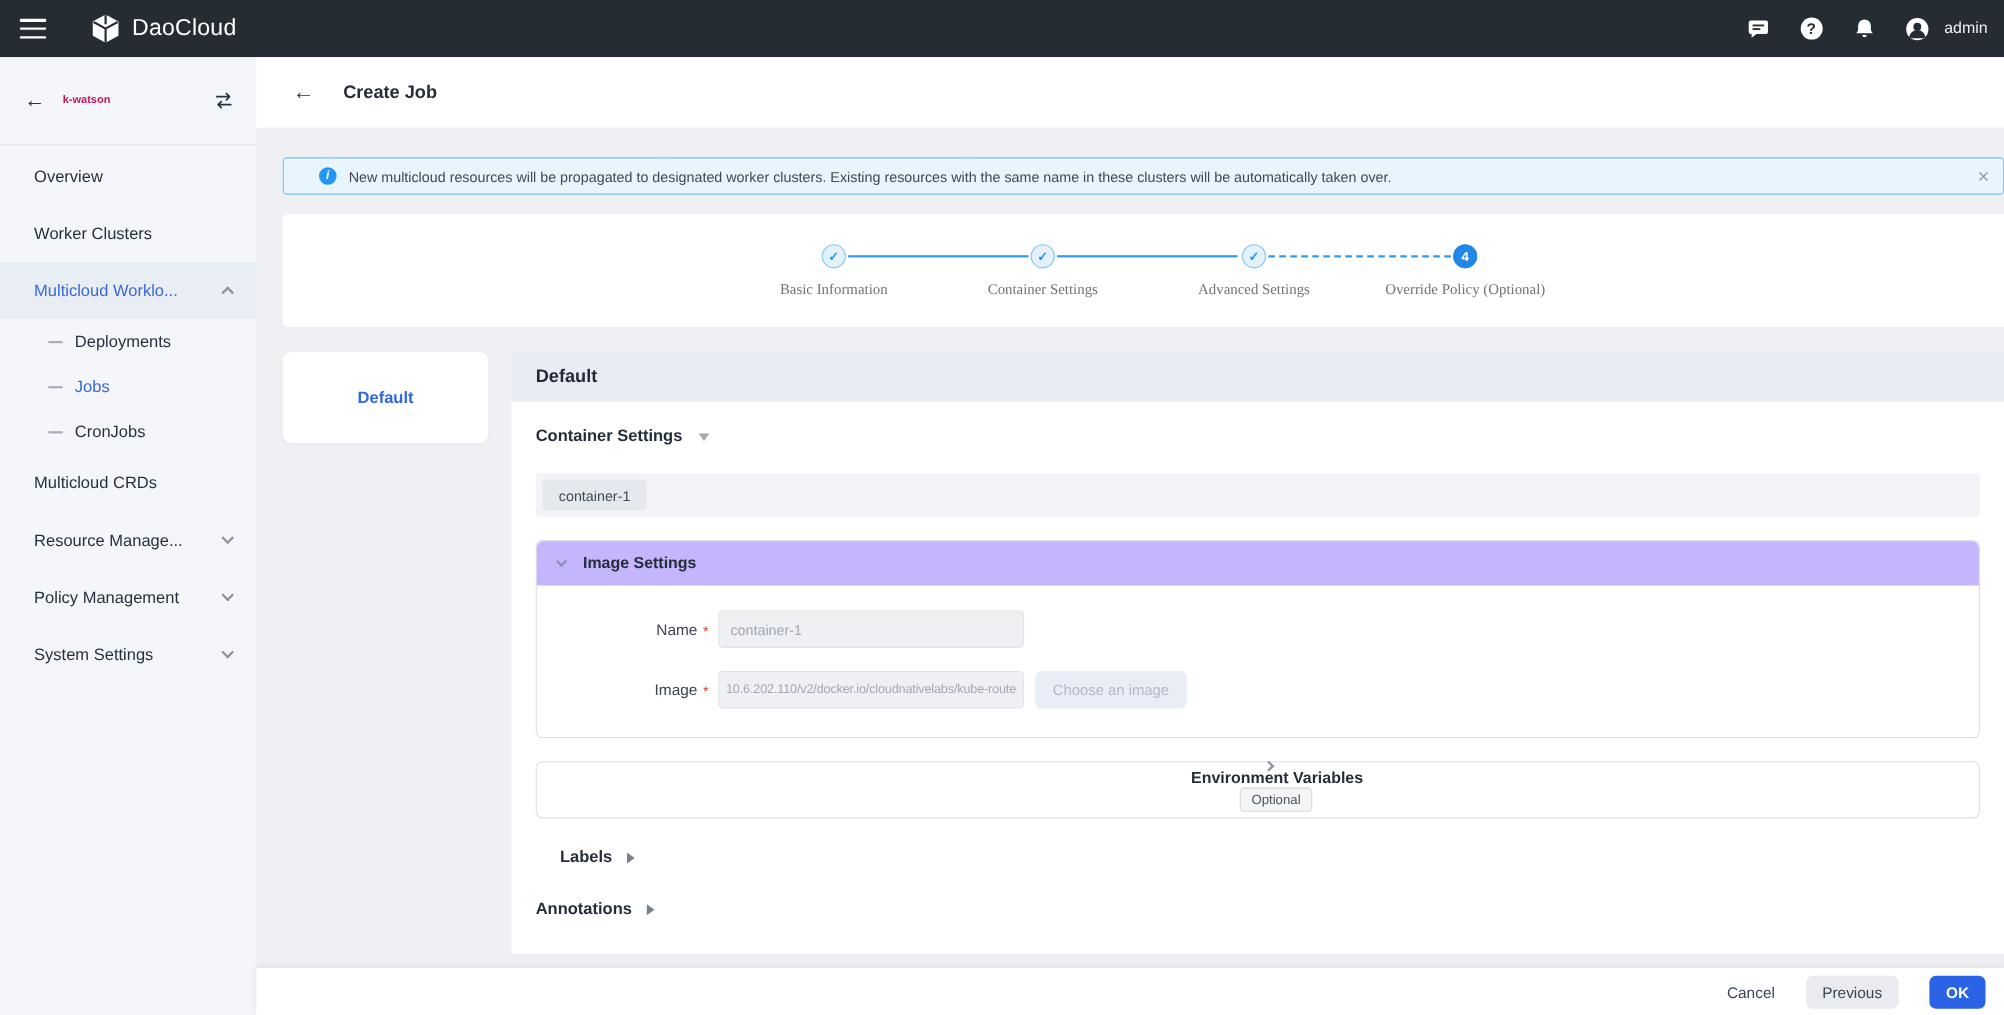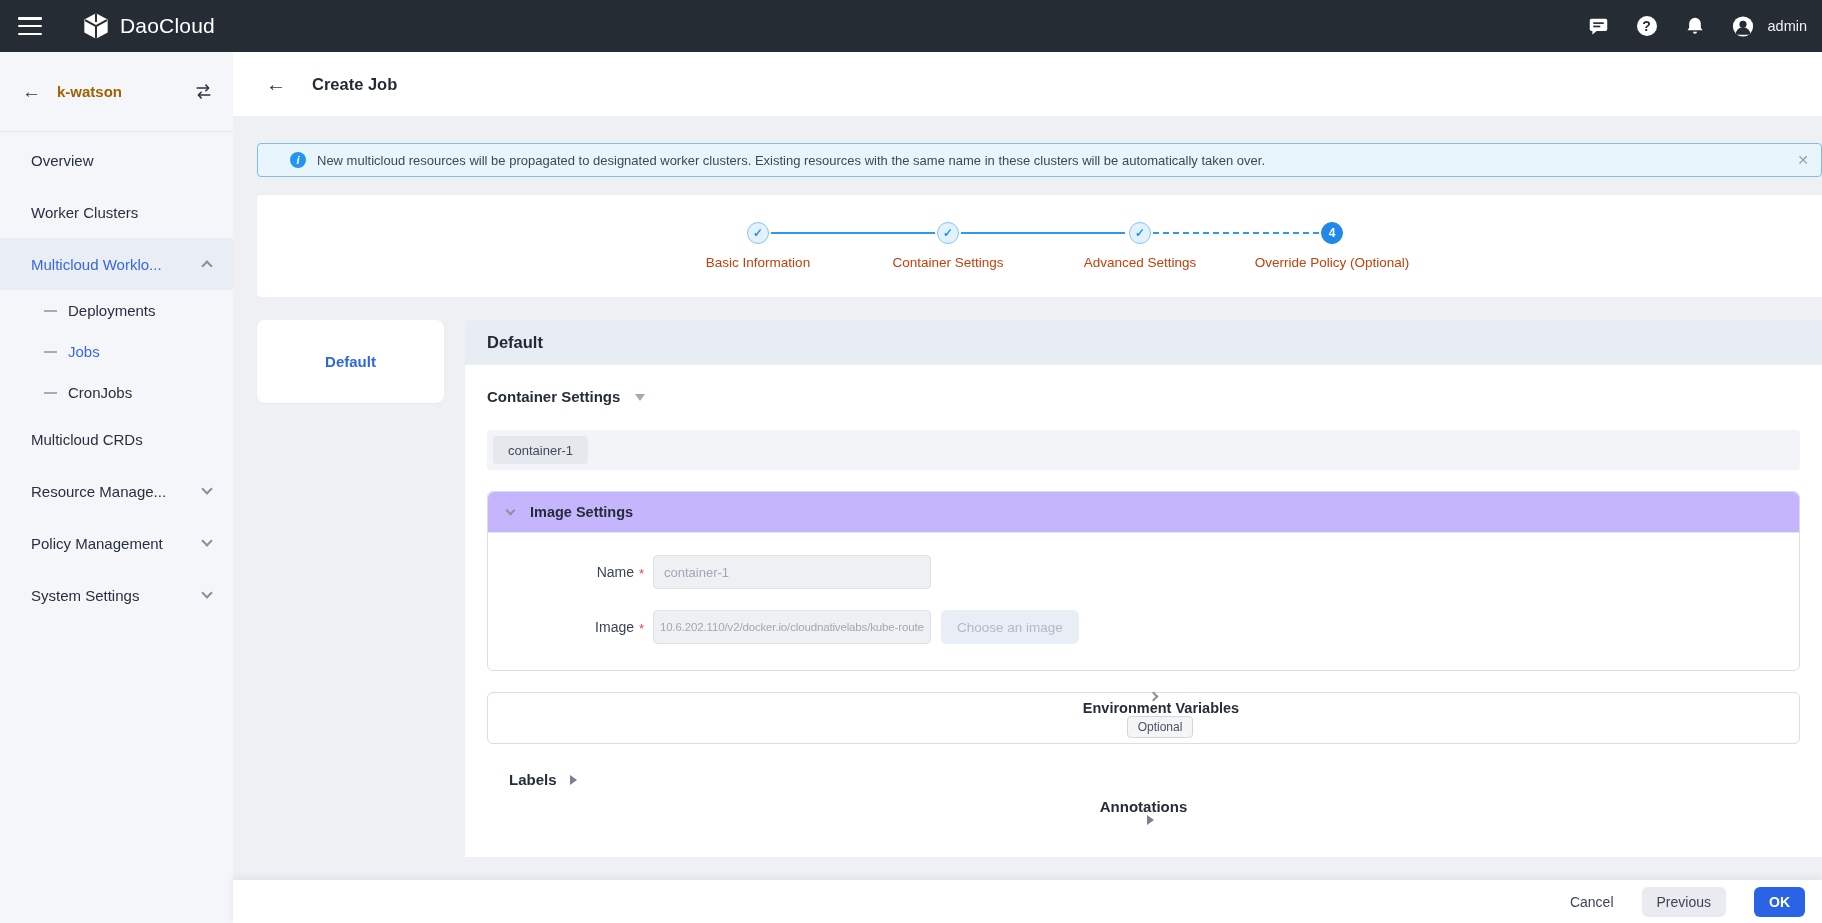--- a/index.html
+++ b/index.html
@@ -16,21 +16,21 @@
   .topbar-right { margin-left:auto; display:flex; align-items:center; gap:26px; }
   .tb-icon { width:22px; height:22px; display:flex; align-items:center; justify-content:center; cursor:pointer; }
   .help-circle { width:20px; height:20px; border-radius:50%; background:#fff; color:#262c34;
                  font-size:14px; font-weight:700; display:flex; align-items:center; justify-content:center; }
   .admin-name { color:#eef0f3; font-size:14.5px; margin-left:-12px; }
 
   
   .sidebar { position:absolute; top:52px; left:0; bottom:0; width:233px; background:#f4f6f9; }
   .side-head { height:79px; display:flex; align-items:center; padding:0 20px 0 22px; }
   .side-back { font-size:19px; color:#2a3342; cursor:pointer; line-height:1; }
-  .side-cluster { font-size:15px; font-weight:700; color:#a16207; margin-left:16px; }
+  .side-cluster { font-size:10px; font-weight:700; color:#be185d; margin-left:16px; }
   .side-switch { margin-left:auto; cursor:pointer; display:flex; }
   .side-divider { height:1px; background:#e4e7ec; margin:0; }
   .nav { padding-top:2px; }
   .nav-item { height:52px; display:flex; align-items:center; padding:0 20px 0 31px;
               font-size:15px; color:#27303f; cursor:pointer; position:relative; }
   .nav-item.active { background:#e9edf4; color:#3867e2; }
   .nav-sub { height:41px; display:flex; align-items:center; padding-left:44px; font-size:15px; color:#27303f; cursor:pointer; }
   .nav-sub .dash { width:13px; height:2px; background:#a6adb8; margin-right:11px; flex:none; }
   .nav-sub.selected { color:#3867e2; }
   .chev { width:8px; height:8px; border-right:2px solid #8a919d; border-bottom:2px solid #8a919d; display:inline-block; }
@@ -54,21 +54,21 @@
   .alert-text { font-size:13px; color:#3f4856; margin-left:11px; }
   .alert-close { position:absolute; right:8px; top:50%; transform:translateY(-50%); color:#9aa2ad;
                  font-size:14px; cursor:pointer; padding:4px; line-height:1; }
 
   
   .stepper-card { position:relative; height:102px; background:#fff; border-radius:4px 0 0 4px; margin-bottom:23px; }
   .step { position:absolute; top:27px; width:180px; text-align:center; }
   .step-circle { width:22px; height:22px; border-radius:50%; margin:0 auto; background:#e3f1fc; border:1.5px solid #82c6f2;
                  display:flex; align-items:center; justify-content:center; font-size:12px; font-weight:700; color:#2196f3; }
   .step.current .step-circle { background:#1f88e8; border-color:#1f88e8; color:#fff; font-size:12px; }
-  .step-label { margin-top:11px; font-size:13.5px; color:#c2410c; white-space:nowrap; }
+  .step-label { margin-top:11px; font-size:13.5px; color:#737373; white-space:nowrap;font-family:Liberation Serif, serif; }
   .step-line { position:absolute; top:37px; height:0; border-top:2px solid #2f9ae9; }
   .step-line.dashed { border-top-style:dashed; }
 
   
   .body-row { display:flex; align-items:flex-start; }
   .policy-card { width:187px; height:83px; background:#fff; border-radius:8px; display:flex; align-items:center;
                  justify-content:center; cursor:pointer; box-shadow:0 1px 2px rgba(30,40,60,.04); }
   .policy-card-label { color:#2f66e2; font-size:15px; font-weight:700; }
 
   .panel { flex:1; margin-left:21px; background:#fff; min-height:530px; border-radius:4px 0 0 0; }
@@ -323,21 +323,21 @@
                 <span class="chev closed-r"></span>
                 <span class="collapse-title">Environment Variables</span>
                 <span class="badge">Optional</span>
               </div>
             </div>
 
             <div class="kv-row" style="margin-top:27px;margin-left:22px;">
               <span class="kv-title">Labels</span>
               <span class="tri-right"></span>
             </div>
-            <div class="kv-row" style="margin-top:10px;flex-direction:column;">
+            <div class="kv-row" style="margin-top:30px;">
               <span class="kv-title">Annotations</span>
               <span class="tri-right"></span>
             </div>
 
           </div>
         </div>
       </div>
     </div>
 
     <div class="footer">

